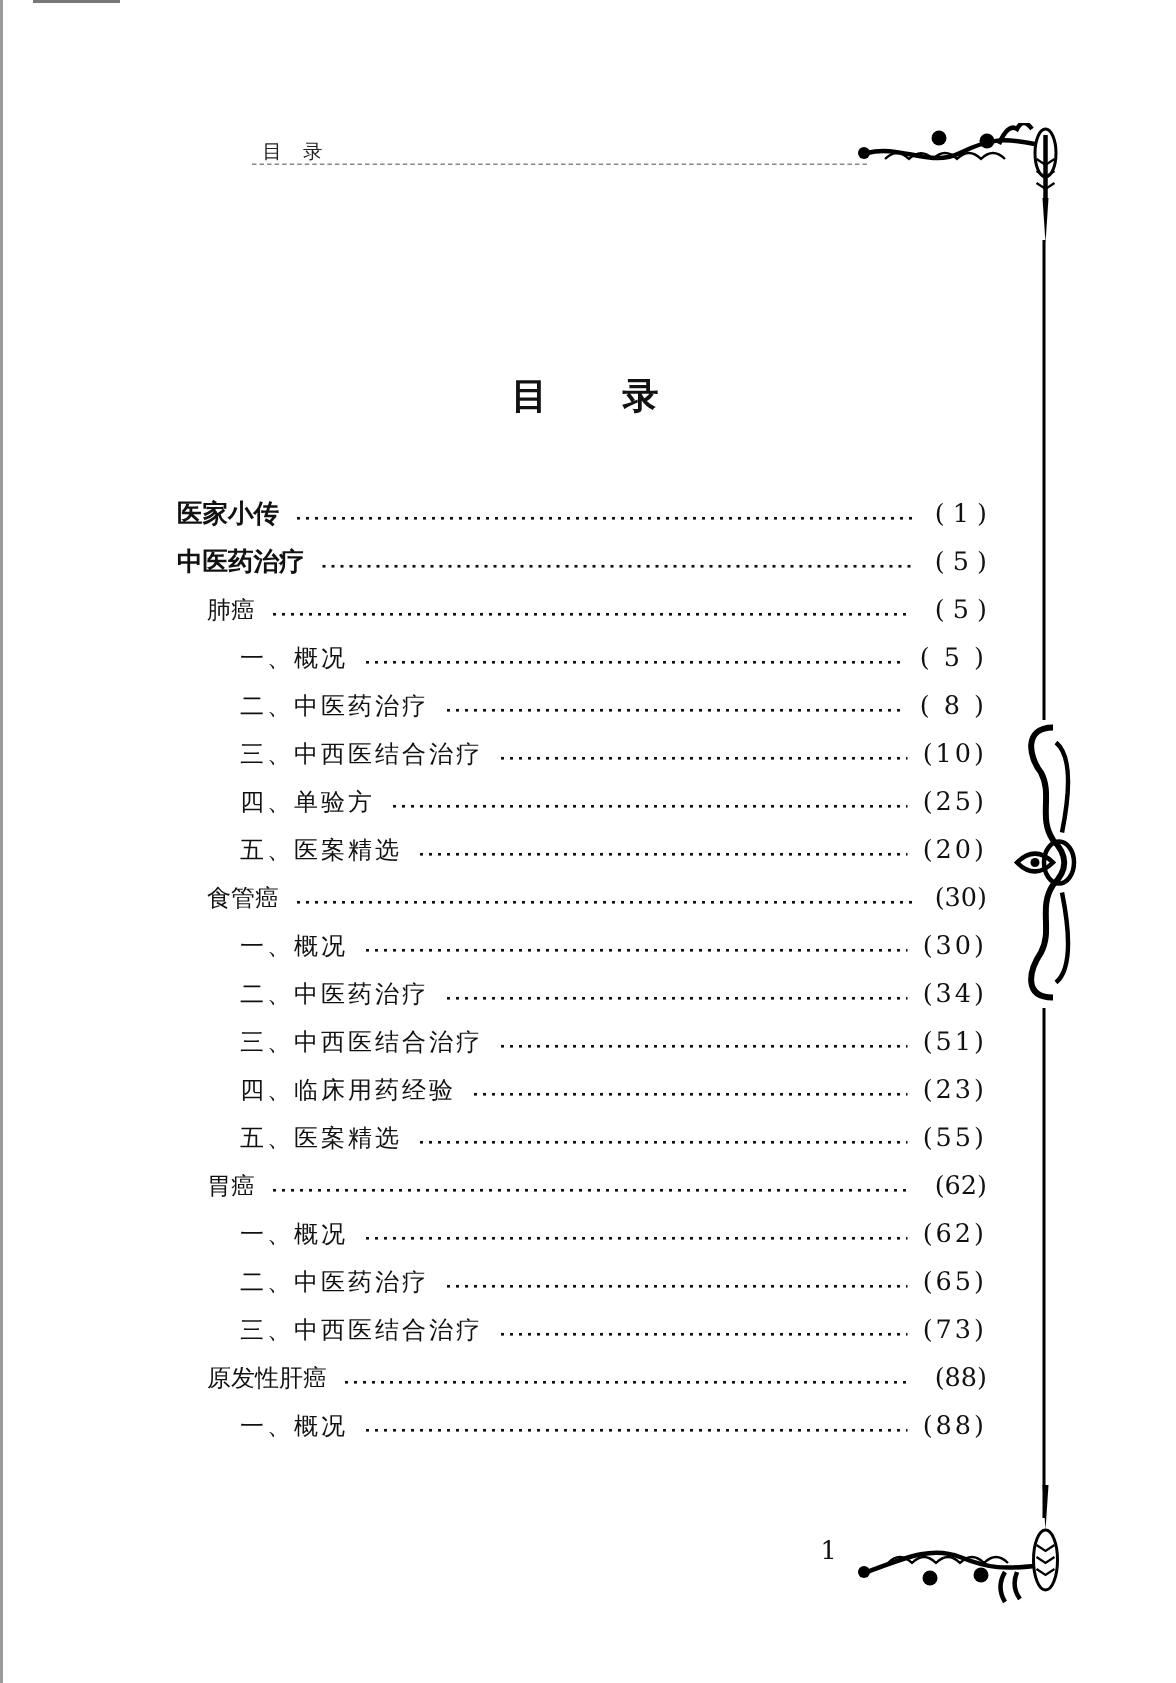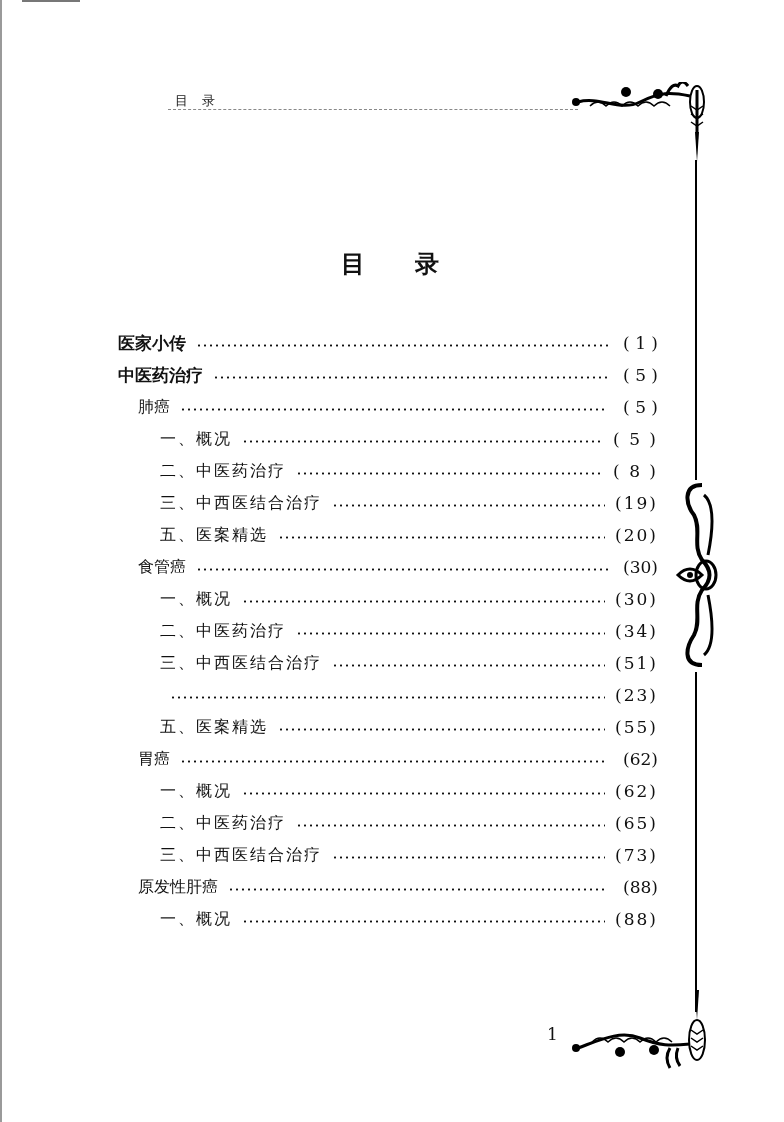--- a/index.html
+++ b/index.html
@@ -107,21 +107,26 @@
       <span class="toc-page">( 5 )</span>
     </div>
     <div class="toc-row lvl2">
       <span class="toc-label">二、中医药治疗</span>
       <span class="leader"></span>
       <span class="toc-page">( 8 )</span>
     </div>
     <div class="toc-row lvl2">
       <span class="toc-label">三、中西医结合治疗</span>
       <span class="leader"></span>
-      <span class="toc-page">(19)</span>
+      <span class="toc-page">(10)</span>
+    </div>
+    <div class="toc-row lvl2">
+      <span class="toc-label">四、单验方</span>
+      <span class="leader"></span>
+      <span class="toc-page">(25)</span>
     </div>
     <div class="toc-row lvl2">
       <span class="toc-label">五、医案精选</span>
       <span class="leader"></span>
       <span class="toc-page">(20)</span>
     </div>
     <div class="toc-row lvl1">
       <span class="toc-label">食管癌</span>
       <span class="leader"></span>
       <span class="toc-page">(30)</span>
@@ -135,20 +140,21 @@
       <span class="toc-label">二、中医药治疗</span>
       <span class="leader"></span>
       <span class="toc-page">(34)</span>
     </div>
     <div class="toc-row lvl2">
       <span class="toc-label">三、中西医结合治疗</span>
       <span class="leader"></span>
       <span class="toc-page">(51)</span>
     </div>
     <div class="toc-row lvl2">
+      <span class="toc-label">四、临床用药经验</span>
       <span class="leader"></span>
       <span class="toc-page">(23)</span>
     </div>
     <div class="toc-row lvl2">
       <span class="toc-label">五、医案精选</span>
       <span class="leader"></span>
       <span class="toc-page">(55)</span>
     </div>
     <div class="toc-row lvl1">
       <span class="toc-label">胃癌</span>

